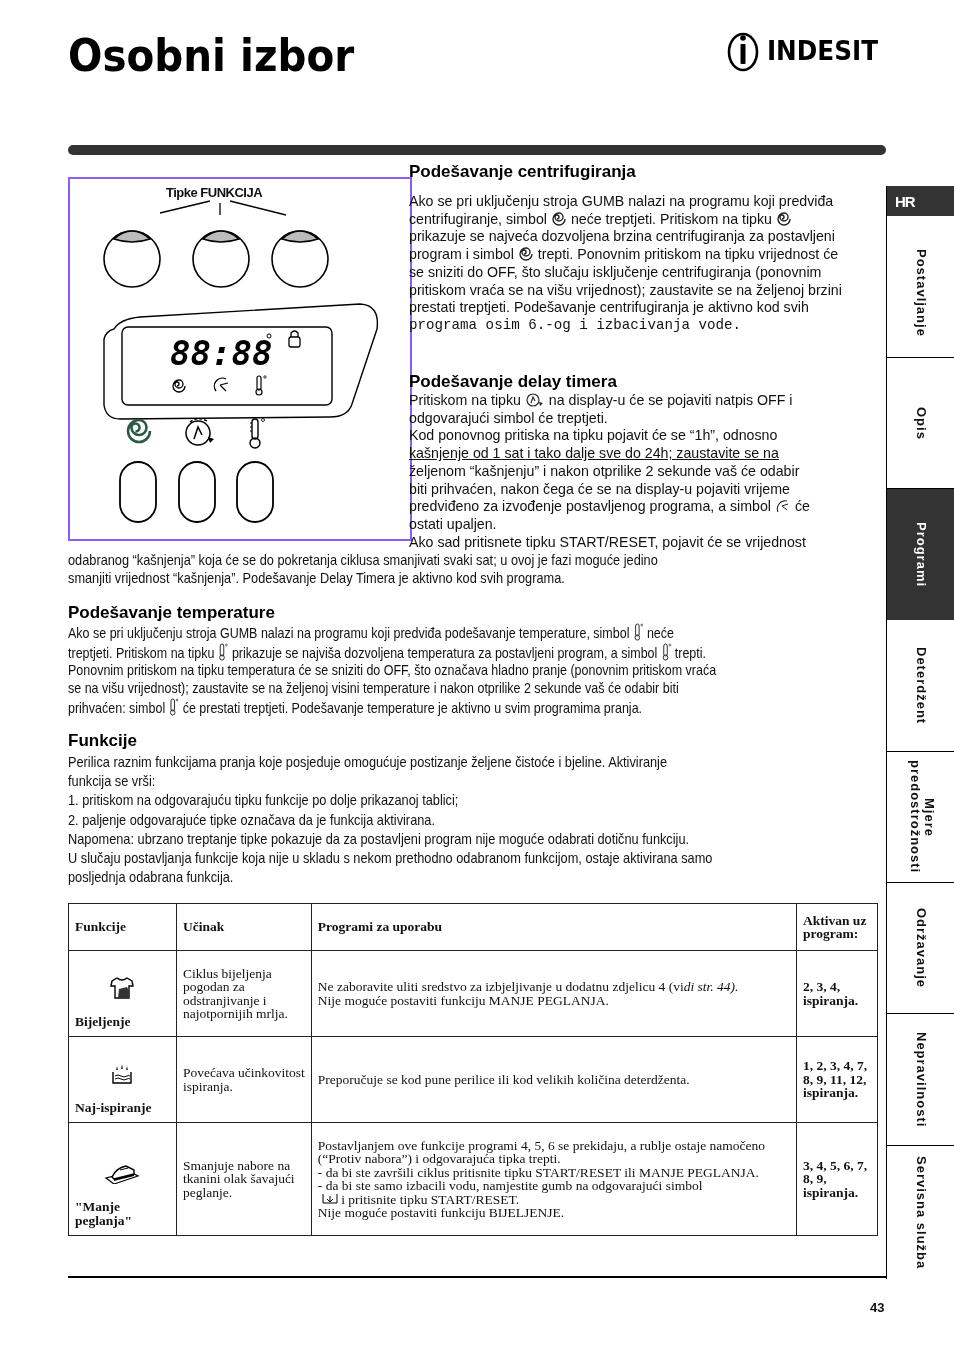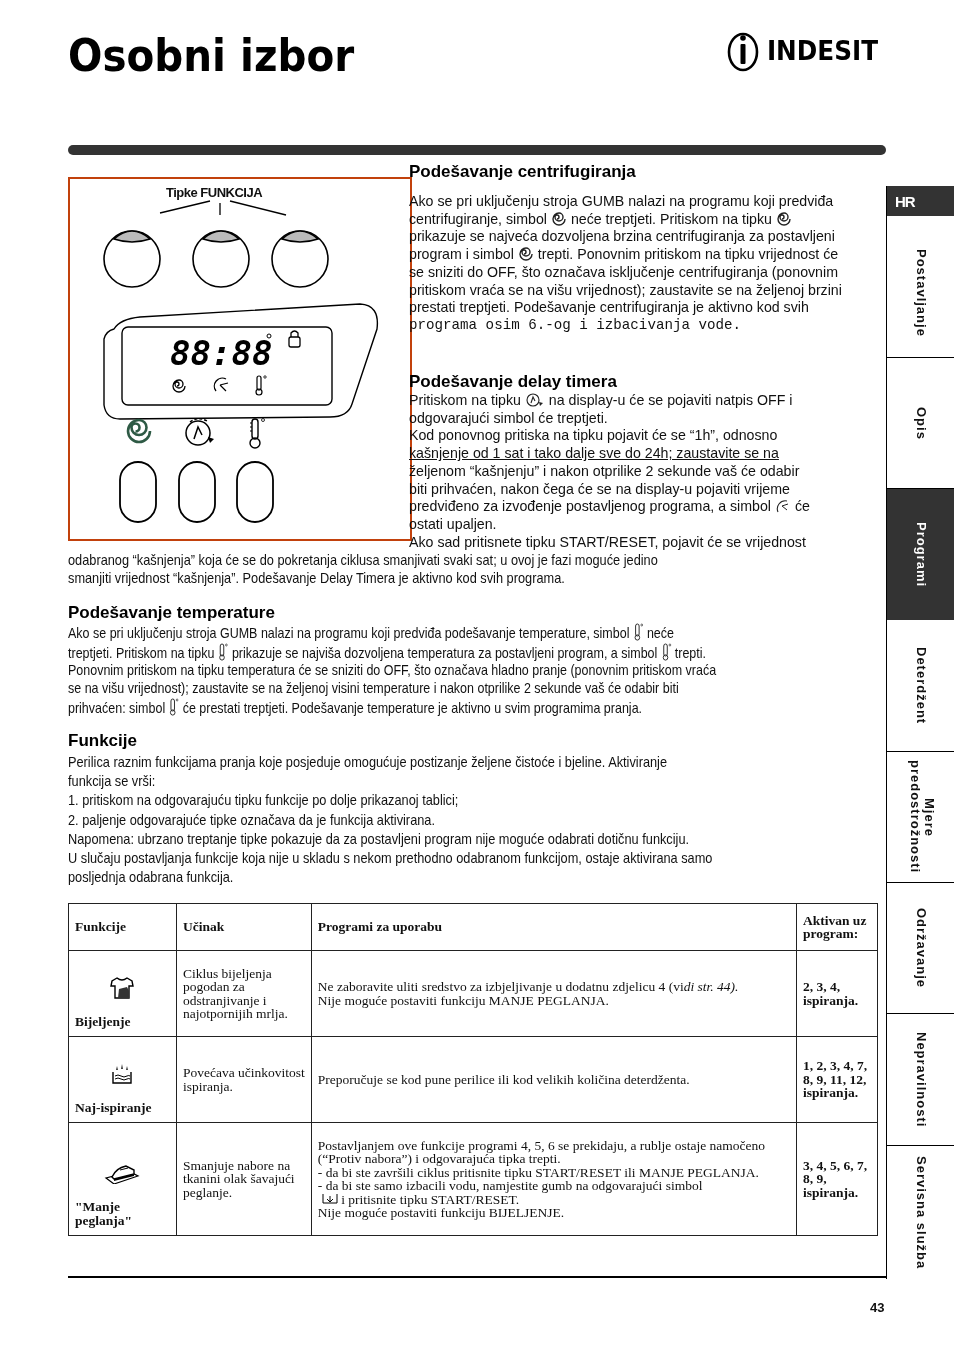--- a/index.html
+++ b/index.html
@@ -14,21 +14,21 @@
   
   .sidetabs { position: absolute; left: 886px; top: 186px; width: 68px; height: 1093px; border-left: 1px solid #000; }
   .sidetab { position: absolute; left: 0; width: 68px; border-bottom: 1px solid #000; display: flex; align-items: center; justify-content: center; }
   .sidetab.dark { background: #333333; color: #fff; border-bottom: none; }
   .sidetab .vlabel { writing-mode: vertical-rl; font-weight: bold; font-size: 13px; letter-spacing: 1px; color: #111; white-space: nowrap; text-align: center; line-height: 14px; }
   .sidetab.dark .vlabel { color: #fff; }
   .sidetab.hr { justify-content: flex-start; padding-left: 8px; }
   .sidetab.hr span { font-weight: bold; font-size: 15px; color: #fff; letter-spacing: -1px; }
 
   
-  .panel { position: absolute; left: 68px; top: 177px; width: 344px; height: 364px; border: 2px solid #c2410c; }
+  .panel { position: absolute; left: 68px; top: 177px; width: 344px; height: 364px; border: 2px solid #8b5cf6; }
   .panel-caption { position: absolute; left: 96px; top: 6px; font-weight: bold; font-size: 13px; letter-spacing: -0.5px; }
 
   
   .sect-title { position: absolute; font-weight: bold; font-size: 17px; color: #000; }
   .para { position: absolute; font-size: 14.2px; line-height: 17.7px; color: #111; }
   .ico-inline { display: inline-block; vertical-align: -3px; }
 
   
   .ftable { position: absolute; left: 68px; top: 903px; width: 810px; border-collapse: collapse; font-family: "Liberation Serif", serif; font-size: 13.5px; line-height: 13.5px; color: #111; }
   .ftable td, .ftable th { border: 1.5px solid #222; vertical-align: middle; padding: 4px 6px; text-align: left; }
@@ -158,21 +158,21 @@
     <div style="white-space: nowrap; transform: scaleX(1); transform-origin: left center;">Ako se pri uključenju stroja GUMB nalazi na programu koji predviđa</div>
     <div style="white-space: nowrap; transform: scaleX(1); transform-origin: left center;">centrifugiranje, simbol <svg class="ico-inline" width="16" height="16" viewBox="0 0 16 16">
         <path d="M14 8 a6 6 0 1 1 -6 -6 a4 4 0 1 1 -4 4 a2 2 0 1 1 2 2" fill="none" stroke="#222" stroke-width="1.4"></path>
       </svg> neće treptjeti. Pritiskom na tipku <svg class="ico-inline" width="16" height="16" viewBox="0 0 16 16">
         <path d="M14 8 a6 6 0 1 1 -6 -6 a4 4 0 1 1 -4 4 a2 2 0 1 1 2 2" fill="none" stroke="#222" stroke-width="1.4"></path>
       </svg></div>
     <div style="white-space: nowrap; transform: scaleX(1); transform-origin: left center;">prikazuje se najveća dozvoljena brzina centrifugiranja za postavljeni</div>
     <div style="white-space: nowrap; transform: scaleX(1); transform-origin: left center;">program i simbol <svg class="ico-inline" width="16" height="16" viewBox="0 0 16 16">
         <path d="M14 8 a6 6 0 1 1 -6 -6 a4 4 0 1 1 -4 4 a2 2 0 1 1 2 2" fill="none" stroke="#222" stroke-width="1.4"></path>
       </svg> trepti. Ponovnim pritiskom na tipku vrijednost će</div>
-    <div style="white-space: nowrap; transform: scaleX(1); transform-origin: left center;">se sniziti do OFF, što označava isključenje centrifugiranja (ponovnim</div>
+    <div style="white-space: nowrap; transform: scaleX(1); transform-origin: left center;">se sniziti do OFF, što slučaju isključenje centrifugiranja (ponovnim</div>
     <div style="white-space: nowrap; transform: scaleX(1); transform-origin: left center;">pritiskom vraća se na višu vrijednost); zaustavite se na željenoj brzini</div>
     <div style="white-space: nowrap; transform: scaleX(1); transform-origin: left center;">prestati treptjeti. Podešavanje centrifugiranja je aktivno kod svih</div>
     <div style="white-space: nowrap; transform: scaleX(1); transform-origin: left center; font-family: Liberation Mono, monospace;">programa osim 6.-og i izbacivanja vode.</div>
   </div>
 
 <div class="sect-title" style="left:409px;top:372px;">Podešavanje delay timera</div>
 <div class="para" id="delay-para" style="left:409px;top:392px;width:470px;">
     <div style="white-space: nowrap; transform: scaleX(1); transform-origin: left center;">Pritiskom na tipku <svg class="ico-inline" width="20" height="16" viewBox="0 0 20 16">
         <circle cx="8" cy="8" r="6" fill="none" stroke="#222" stroke-width="1.1"></circle>
         <path d="M6 11 L8 5 L10 9" fill="none" stroke="#222" stroke-width="1.1"></path>

